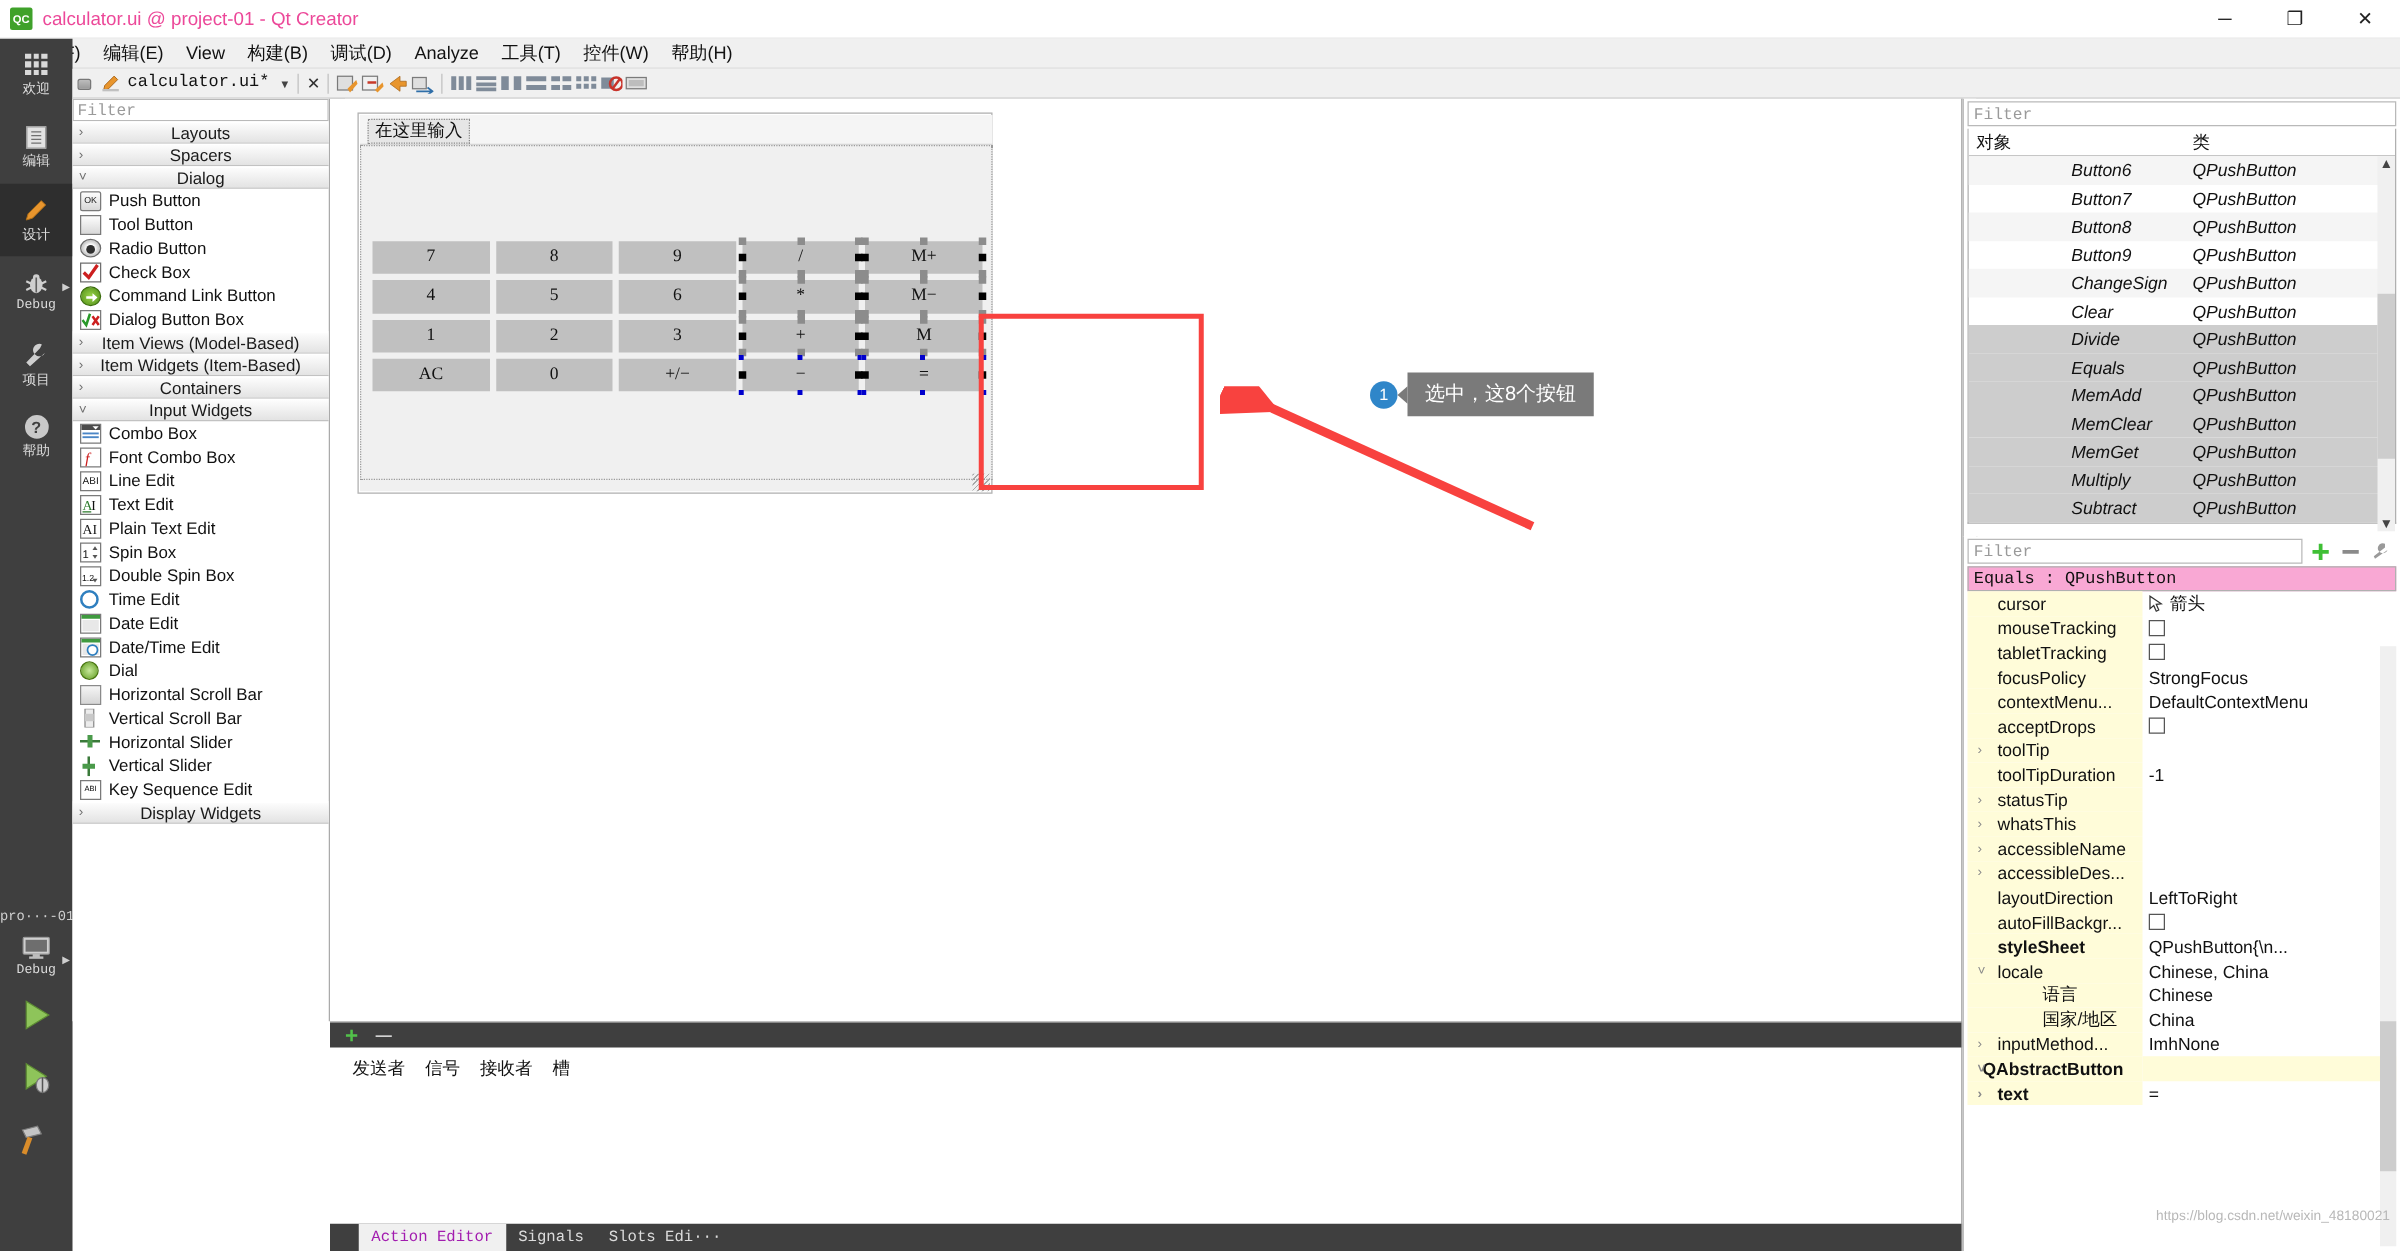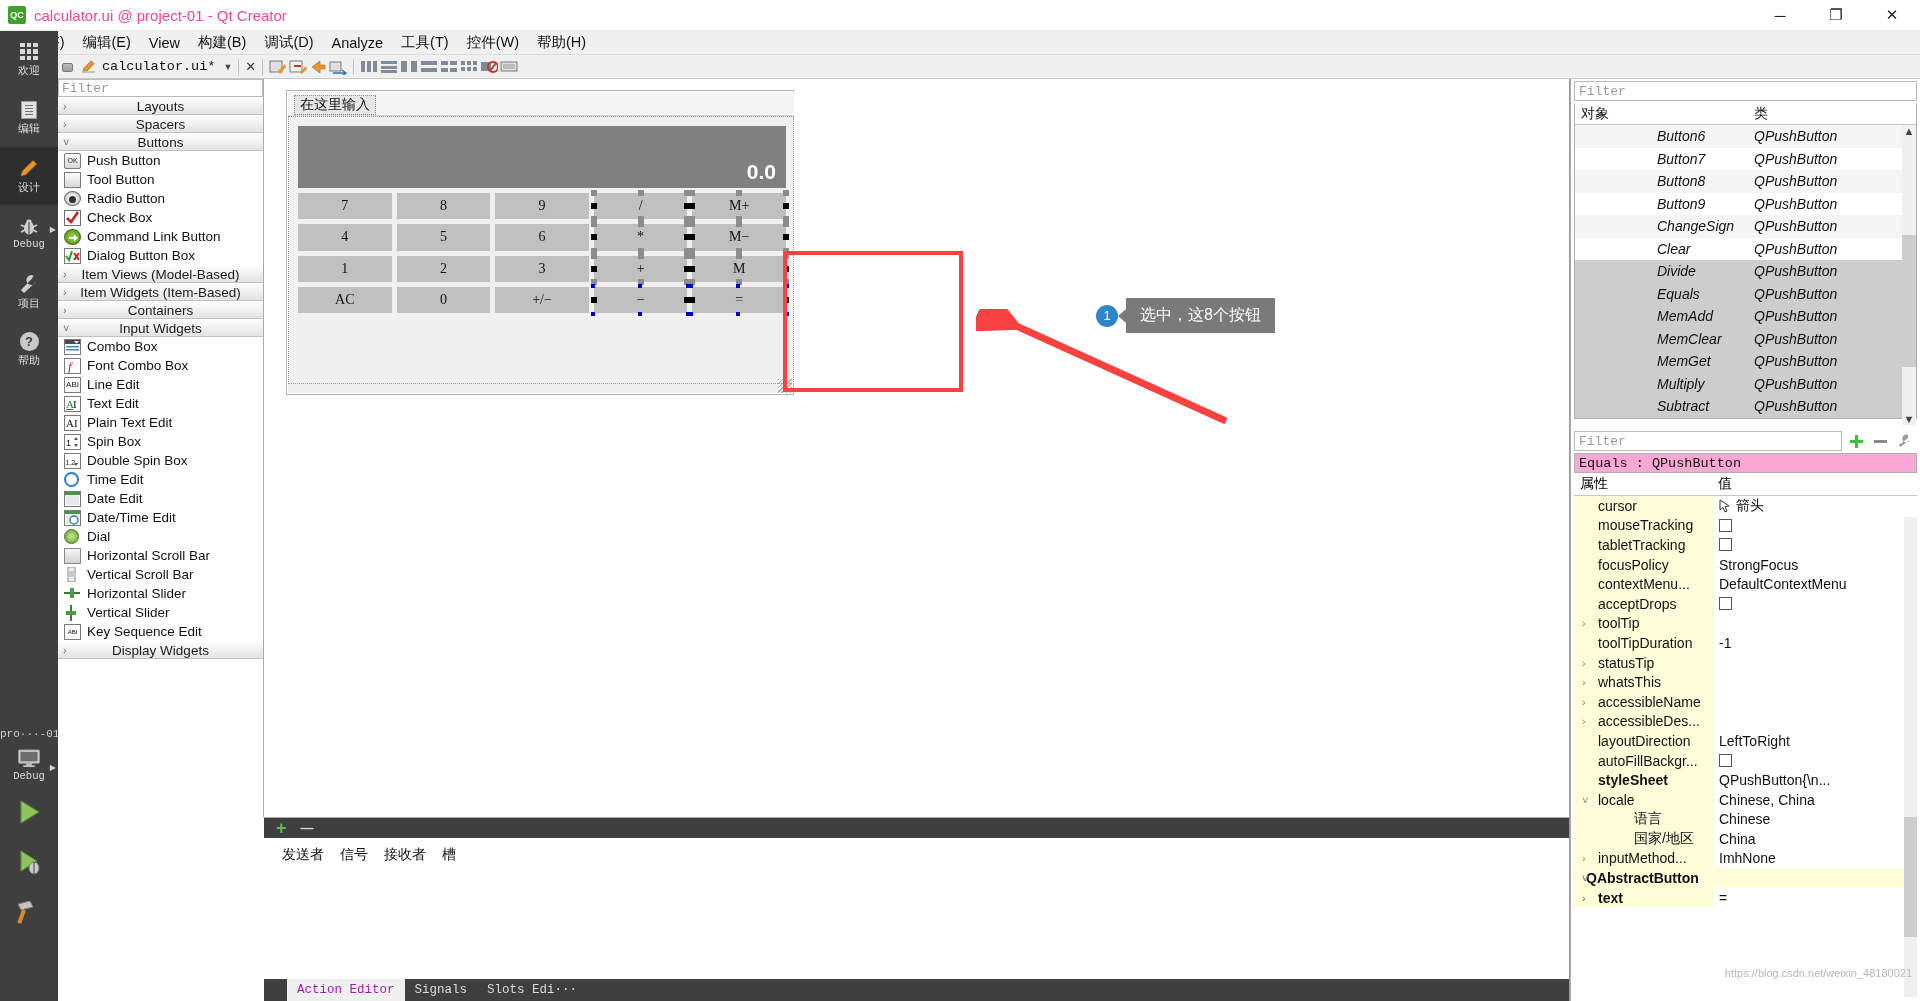--- a/index.html
+++ b/index.html
@@ -488,21 +488,21 @@
         <div class="wb-cat">
           <span class="chev">›</span>
           <span class="ctext">Layouts</span>
         </div>
         <div class="wb-cat">
           <span class="chev">›</span>
           <span class="ctext">Spacers</span>
         </div>
         <div class="wb-cat">
           <span class="chev">˅</span>
-          <span class="ctext">Buttons</span>
+          <span class="ctext">Dialog</span>
         </div>
         <div class="wb-item">
           <span class="wb-ico i-push">OK</span>
           <span class="label">Push Button</span>
         </div>
         <div class="wb-item">
           <span class="wb-ico i-tool"></span>
           <span class="label">Tool Button</span>
         </div>
         <div class="wb-item">
@@ -656,21 +656,20 @@
         </div>
       </div>
   </div>
 
   <div class="formarea">
     <div class="form-window">
       <div class="form-menubar">
         <div class="form-menu-placeholder">在这里输入</div>
       </div>
       <div class="form-central">
-        <div class="display">0.0</div>
         <div class="keypad" id="keypad" style="grid-template-columns: repeat(5, 1fr);">
             <div class="kbtn">
               <span>7</span>
             </div>
             <div class="kbtn">
               <span>8</span>
             </div>
             <div class="kbtn">
               <span>9</span>
             </div>
@@ -894,24 +893,20 @@
         </svg>
         <svg width="15" height="15" viewBox="0 0 15 15">
           <rect x="1" y="6" width="13" height="3" fill="#8a8a8a"></rect>
         </svg>
         <svg width="15" height="15" viewBox="0 0 15 15">
           <path d="M11 1 a4 4 0 1 0 2 5 L3 13 l-1-2 9-7z" fill="#9a9a9a"></path>
         </svg>
       </div>
     </div>
     <div class="pe-obj">Equals : QPushButton</div>
-    <div class="pe-hdr">
-      <div class="c1">属性</div>
-      <div class="c2">值</div>
-    </div>
     <div id="pe-rows">
         <div class="pe-row">
           <div class="c1">
             <span>cursor</span>
           </div>
           <div class="c2">
             <svg width="12" height="14" viewBox="0 0 12 14" style="margin-right:5px">
               <polygon points="1,1 1,11 4,8.5 6,13 8,12 6,7.5 10,7" fill="#fff" stroke="#333"></polygon>
             </svg>
             <span>箭头</span>

